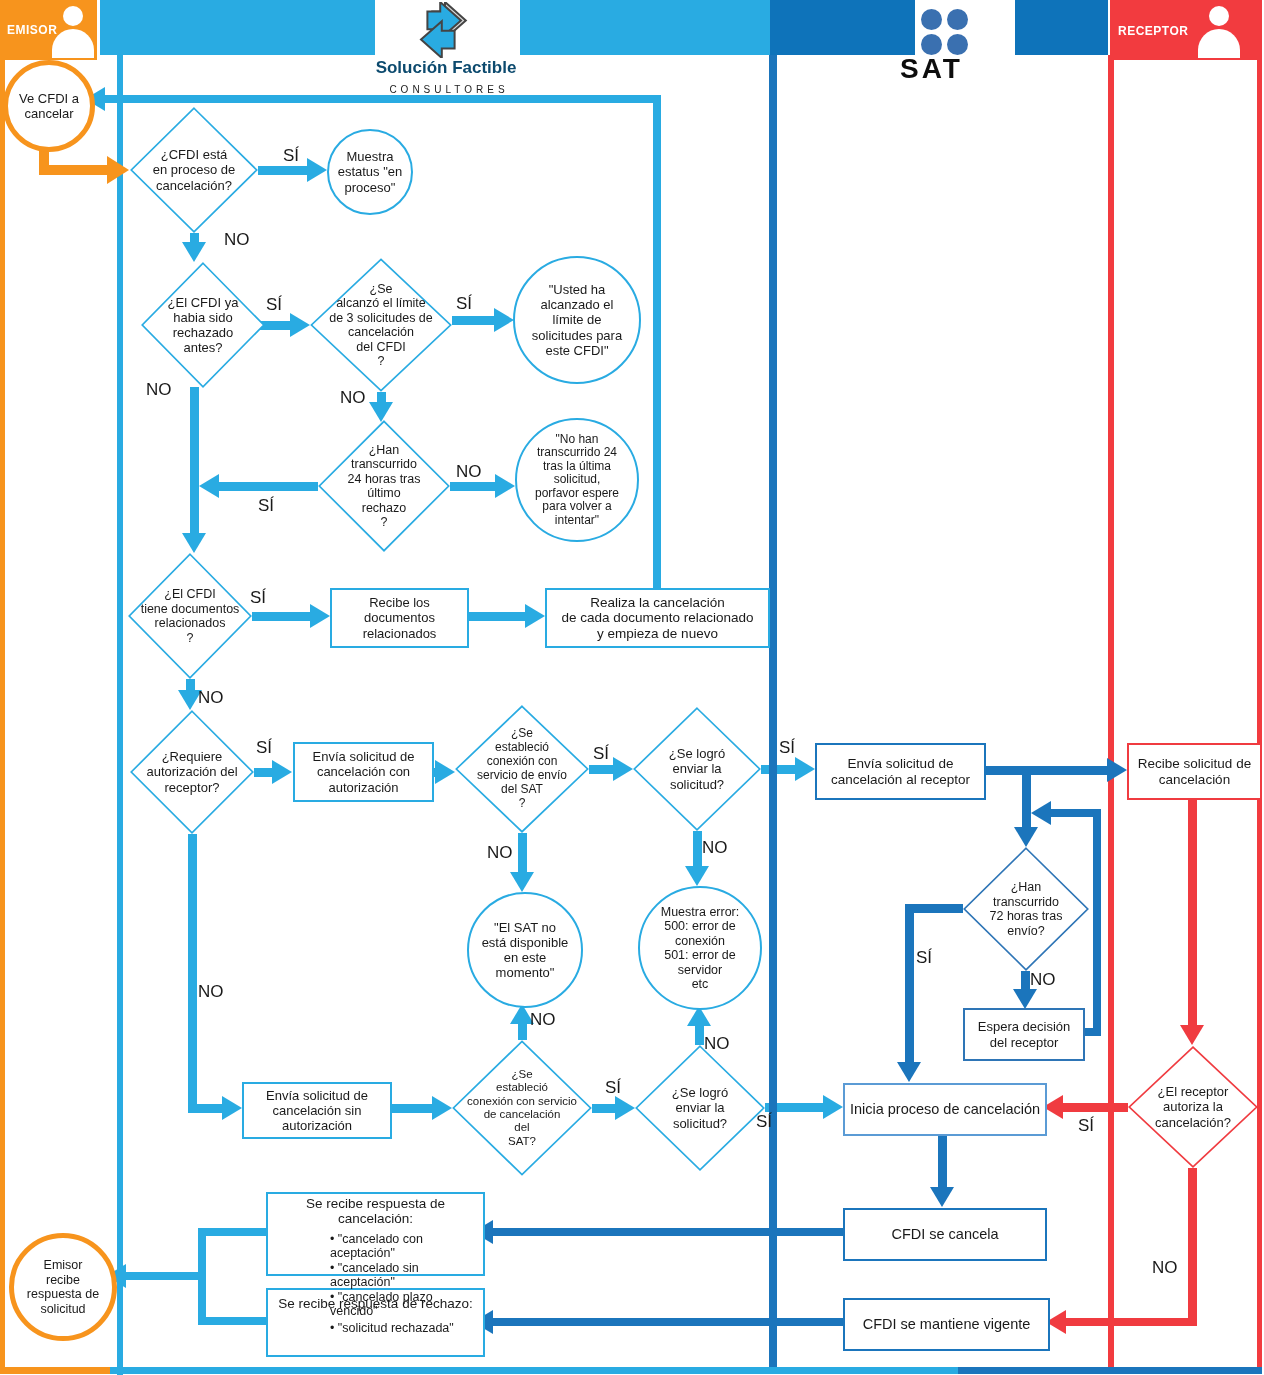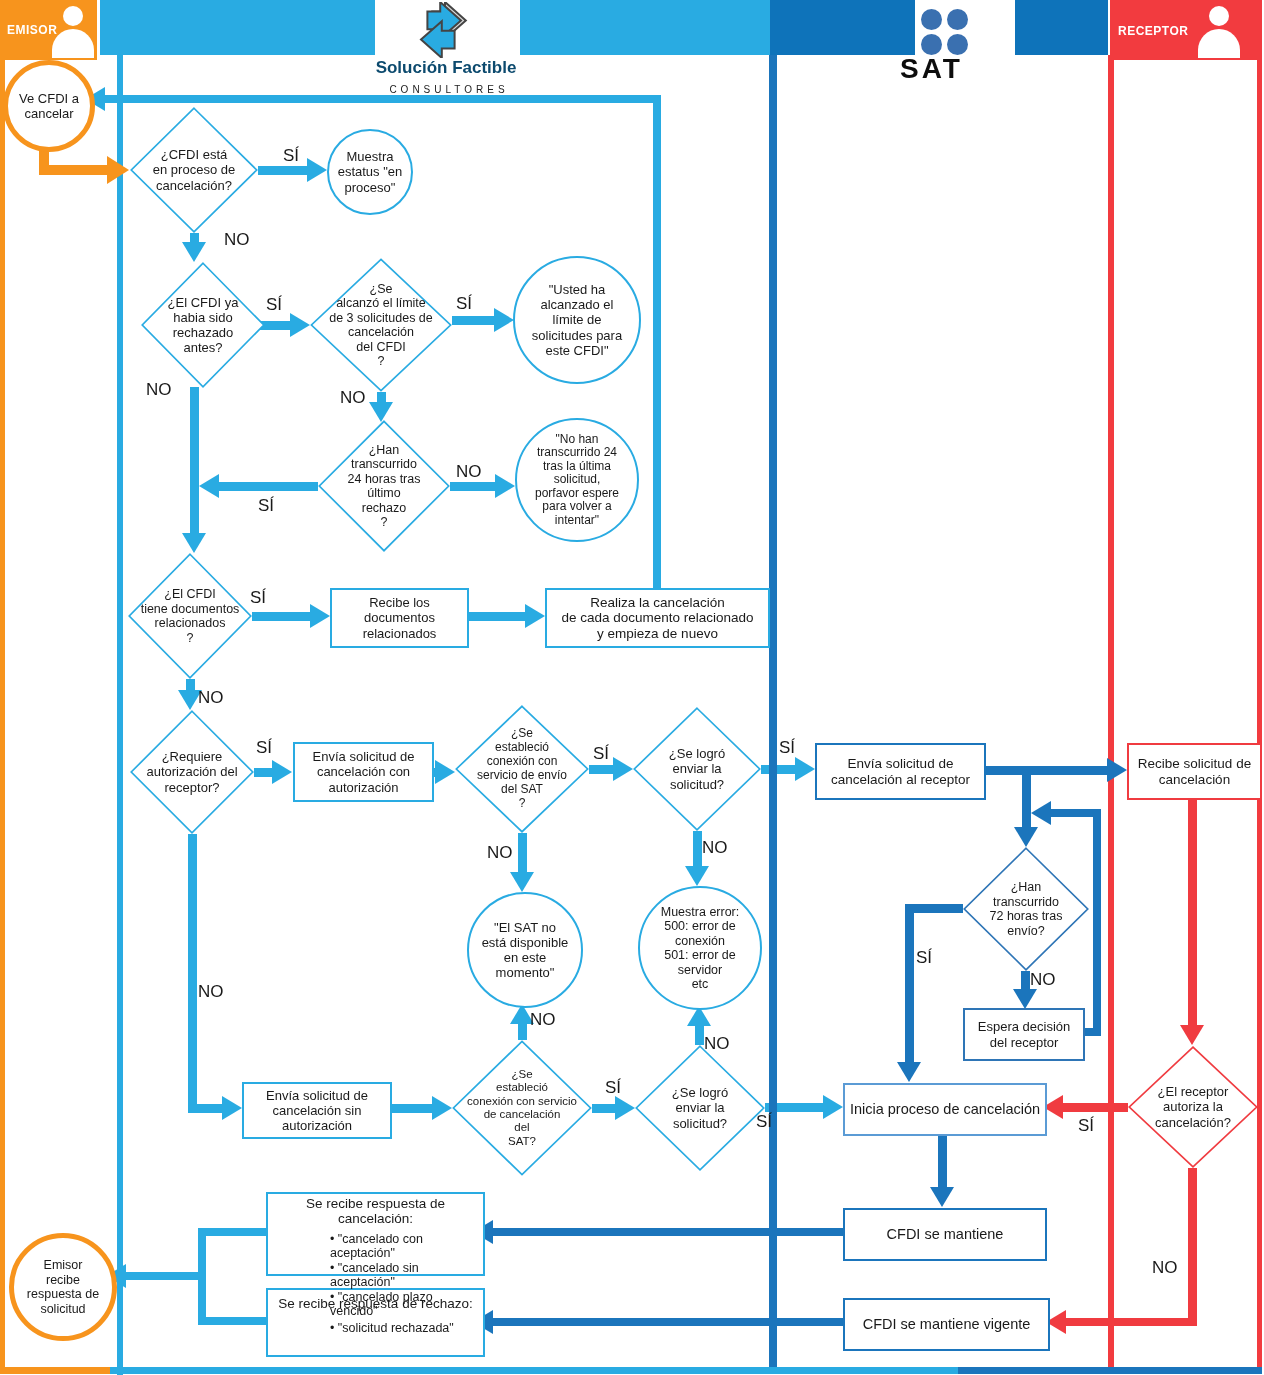--- a/index.html
+++ b/index.html
@@ -418,21 +418,21 @@
   <div class="dmd red" style="left:1128px;top:1046px;width:130px;height:122px;">
     <svg viewBox="0 0 100 100" preserveAspectRatio="none">
         <polygon points="50,1 99,50 50,99 1,50"></polygon>
       </svg>
     <span class="txt">¿El receptor
 autoriza la
 cancelación?</span>
     </div>
 
   <div class="node box blue" style="left:843px;top:1208px;width:200px;height:49px;">
-    <span class="txt" style="font-size:14.5px;">CFDI se mantiene</span>
+    <span class="txt" style="font-size:14.5px;">CFDI se cancela</span>
     </div>
 
   <div class="node box blue" style="left:843px;top:1298px;width:203px;height:49px;">
     <span class="txt" style="font-size:14.5px;">CFDI se mantiene vigente</span>
     </div>
 
   <div class="respbox" style="left:266px;top:1288px;width:207px;height:61px;">
     <div style="font-size:13.5px;margin-top:4px;">Se recibe respuesta de rechazo:</div>
     <ul style="margin-top:10px;">
       <li>"solicitud rechazada"</li>

